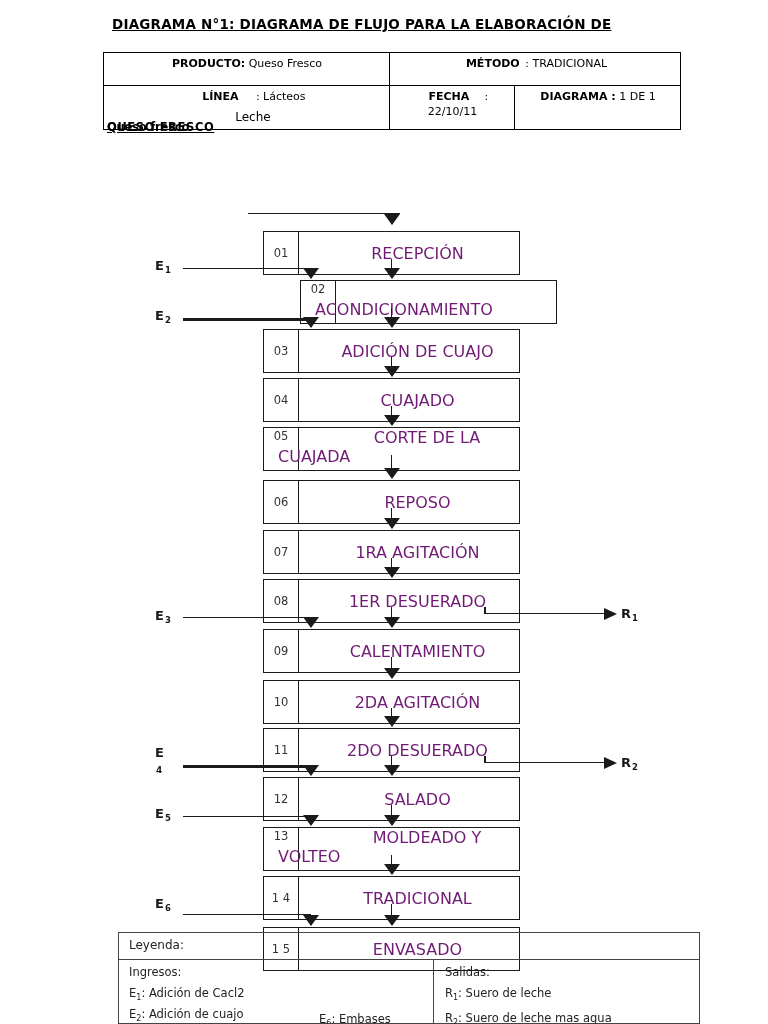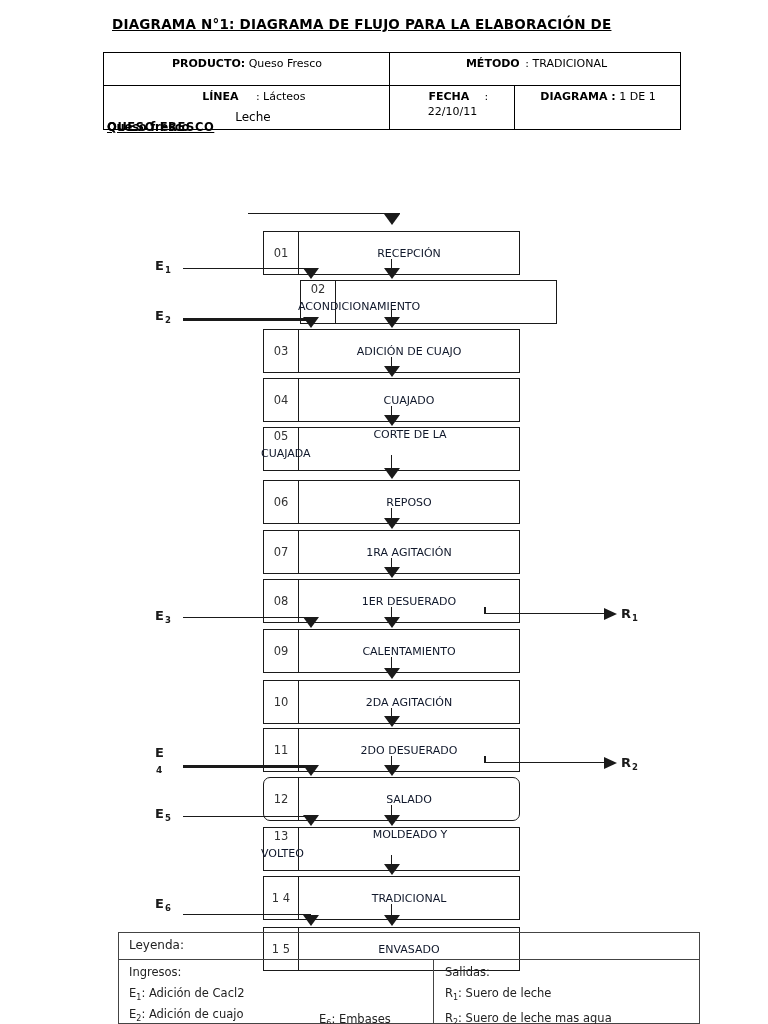--- a/index.html
+++ b/index.html
@@ -92,28 +92,28 @@
     border-right: 1.4px solid #1a1a1a;
     box-sizing: border-box;
     font-size: 11.5px;
     display: flex;
     align-items: center;
     justify-content: center;
     color: #333;
   }
   .flow-label {
     position: absolute;
-    left: 35px; top: 0;
+    left: 52px; top: 0;
     right: 0;
     height: 100%;
     display: flex;
     align-items: center;
     justify-content: center;
-    font-size: 11px;
-    color: #0f172a;
+    font-size: 16px;
+    color: #701a75;
     text-align: center;
   }
   
   .flow-label.overflow {
     align-items: flex-start;
     justify-content: center;
     line-height: 1.55;
     padding-top: 0px;
     overflow: visible;
     white-space: normal;
@@ -330,21 +330,21 @@
       <div class="flow-label">CALENTAMIENTO</div>
     </div>
     <div class="flow-box" style="top: 680px;">
       <div class="flow-num">10</div>
       <div class="flow-label">2DA AGITACIÓN</div>
     </div>
     <div class="flow-box" style="top: 728px;">
       <div class="flow-num">11</div>
       <div class="flow-label">2DO DESUERADO</div>
     </div>
-    <div class="flow-box" style="top: 777px; border-radius: 7px;">
+    <div class="flow-box" style="top: 777px;">
       <div class="flow-num">12</div>
       <div class="flow-label">SALADO</div>
     </div>
     <div class="flow-box" style="top: 827px;">
       <div class="flow-num high">13</div>
       <div class="flow-label overflow">
         <span class="l1">MOLDEADO Y</span>
         <span class="l2">VOLTEO</span>
       </div>
     </div>

